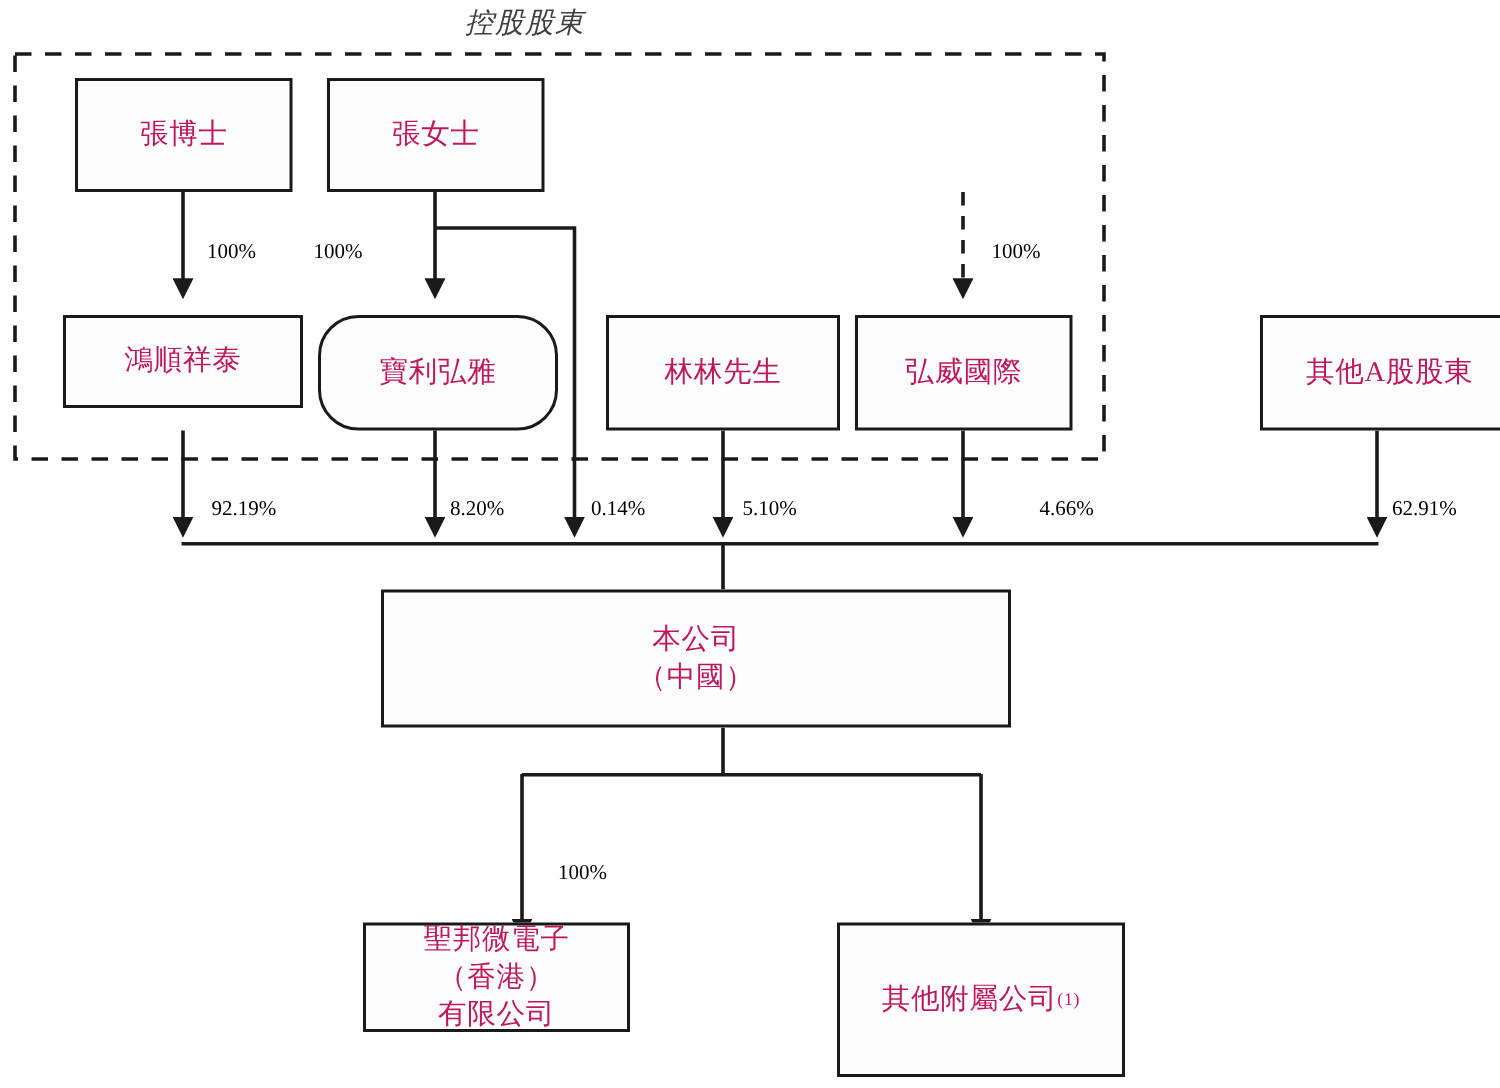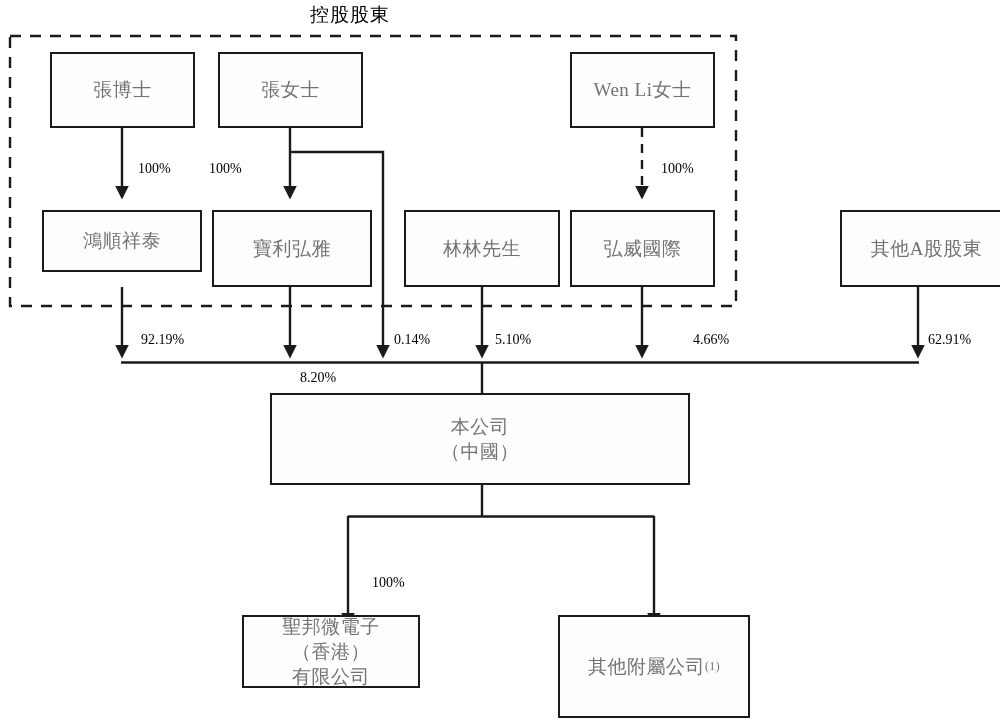--- a/index.html
+++ b/index.html
@@ -28,38 +28,39 @@
     position: absolute;
     box-sizing: border-box;
     border: 2px solid #1a1a1a;
     background: #fdfdfd;
     display: flex;
     align-items: center;
     justify-content: center;
     text-align: center;
     font-size: 19px;
     line-height: 1.32;
-    color: #737373;
+    color: #be185d;
     white-space: pre-line;
     letter-spacing: 0.5px;
   }
   .node.tall { font-size: 19px; }
   .label {
     position: absolute;
     font-size: 14px;
     color: #000000;
     white-space: nowrap;
     letter-spacing: 0px;
   }
   .grouptitle {
     position: absolute;
     font-size: 19px;
-    color: #000000;
+    color: #404040;
     white-space: nowrap;
     letter-spacing: 1px;
+    font-style: italic;
   }
   .sup {
     font-size: 0.62em;
     vertical-align: super;
     line-height: 0;
   }
 </style>
 </head>
 <body>
 
@@ -99,52 +100,51 @@
     <line x1="348" y1="516" x2="348" y2="613" stroke="#1a1a1a" stroke-width="2.4" marker-end="url(#arrowSolidDown)"></line>
     <line x1="654" y1="516" x2="654" y2="613" stroke="#1a1a1a" stroke-width="2.4" marker-end="url(#arrowSolidDown)"></line>
   </svg>
 
   <div class="grouptitle" style="left:310px; top:2px;">控股股東</div>
 
   <div class="node" style="left:50px; top:52px; width:145px; height:76px;">張博士</div>
 
   <div class="node" style="left:218px; top:52px; width:145px; height:76px;">張女士</div>
 
-  <div class="node" style="left:570px; top:52px; width:145px; height:76px;">Wen Li女士</div>
 
   <div class="node" style="left:42px; top:210px; width:160px; height:62px;">鴻順祥泰</div>
 
-  <div class="node" style="left:212px; top:210px; width:160px; height:77px;">寶利弘雅</div>
+  <div class="node" style="left:212px; top:210px; width:160px; height:77px;border-radius:27px;">寶利弘雅</div>
 
   <div class="node" style="left:404px; top:210px; width:156px; height:77px;">林林先生</div>
 
   <div class="node" style="left:570px; top:210px; width:145px; height:77px;">弘威國際</div>
 
   <div class="node" style="left:840px; top:210px; width:173px; height:77px;">其他A股股東</div>
 
-  <div class="node tall" style="left:270px; top:393px; width:420px; height:92px;">本公司
+  <div class="node tall" style="left:254px; top:393px; width:420px; height:92px;">本公司
 （中國）</div>
 
   <div class="node tall" style="left:242px; top:615px; width:178px; height:73px;">聖邦微電子
 （香港）
 有限公司</div>
 
   <div class="node tall" style="left:558px; top:615px; width:192px; height:103px;">
     <span>其他附屬公司</span><span class="sup">(1)</span>
   </div>
 
   <div class="label" style="left:138px; top:161px;">100%</div>
 
   <div class="label" style="left:209px; top:161px;">100%</div>
 
   <div class="label" style="left:661px; top:161px;">100%</div>
 
   <div class="label" style="left:141px; top:332px;">92.19%</div>
 
-  <div class="label" style="left:300px; top:332px;margin-top:38px;">8.20%</div>
+  <div class="label" style="left:300px; top:332px;">8.20%</div>
 
   <div class="label" style="left:394px; top:332px;">0.14%</div>
 
   <div class="label" style="left:495px; top:332px;">5.10%</div>
 
   <div class="label" style="left:693px; top:332px;">4.66%</div>
 
   <div class="label" style="left:928px; top:332px;">62.91%</div>
 
   <div class="label" style="left:372px; top:575px;">100%</div>

